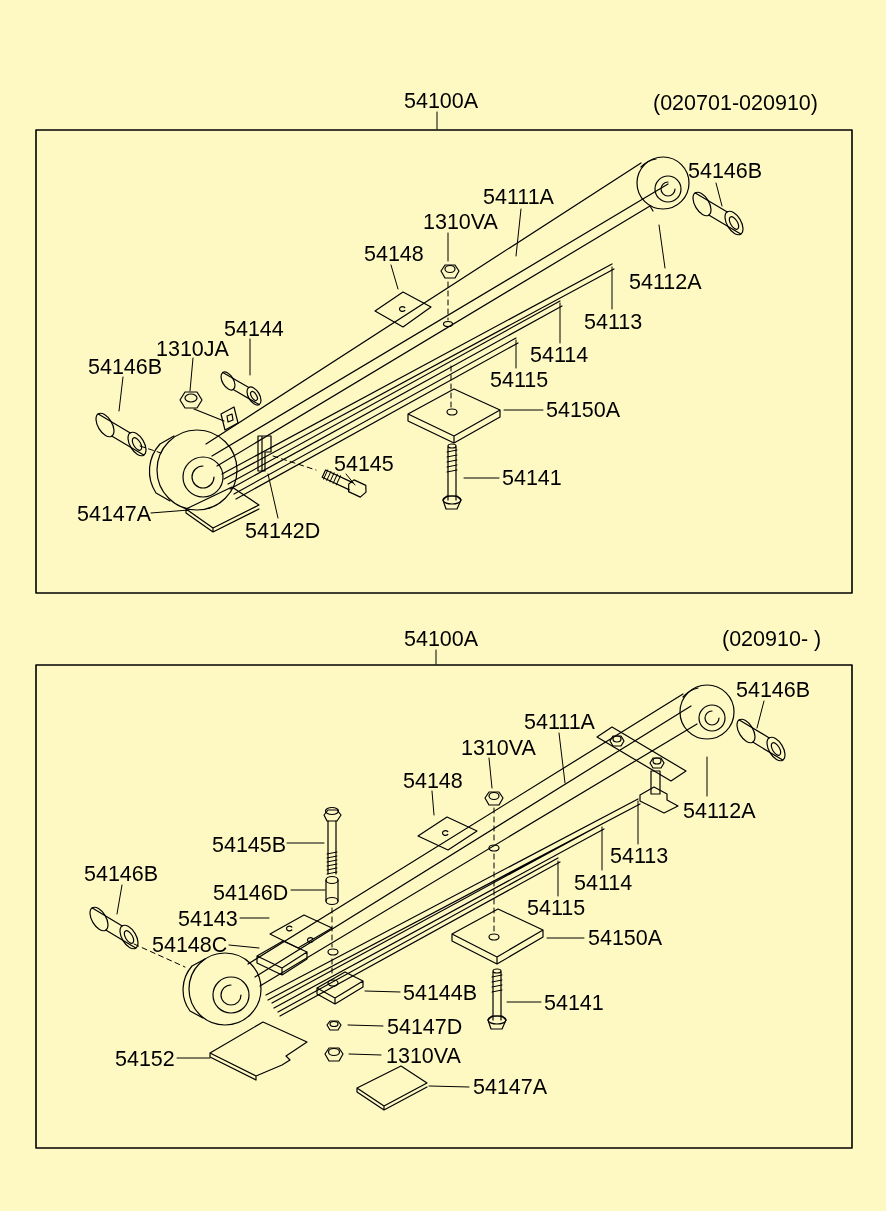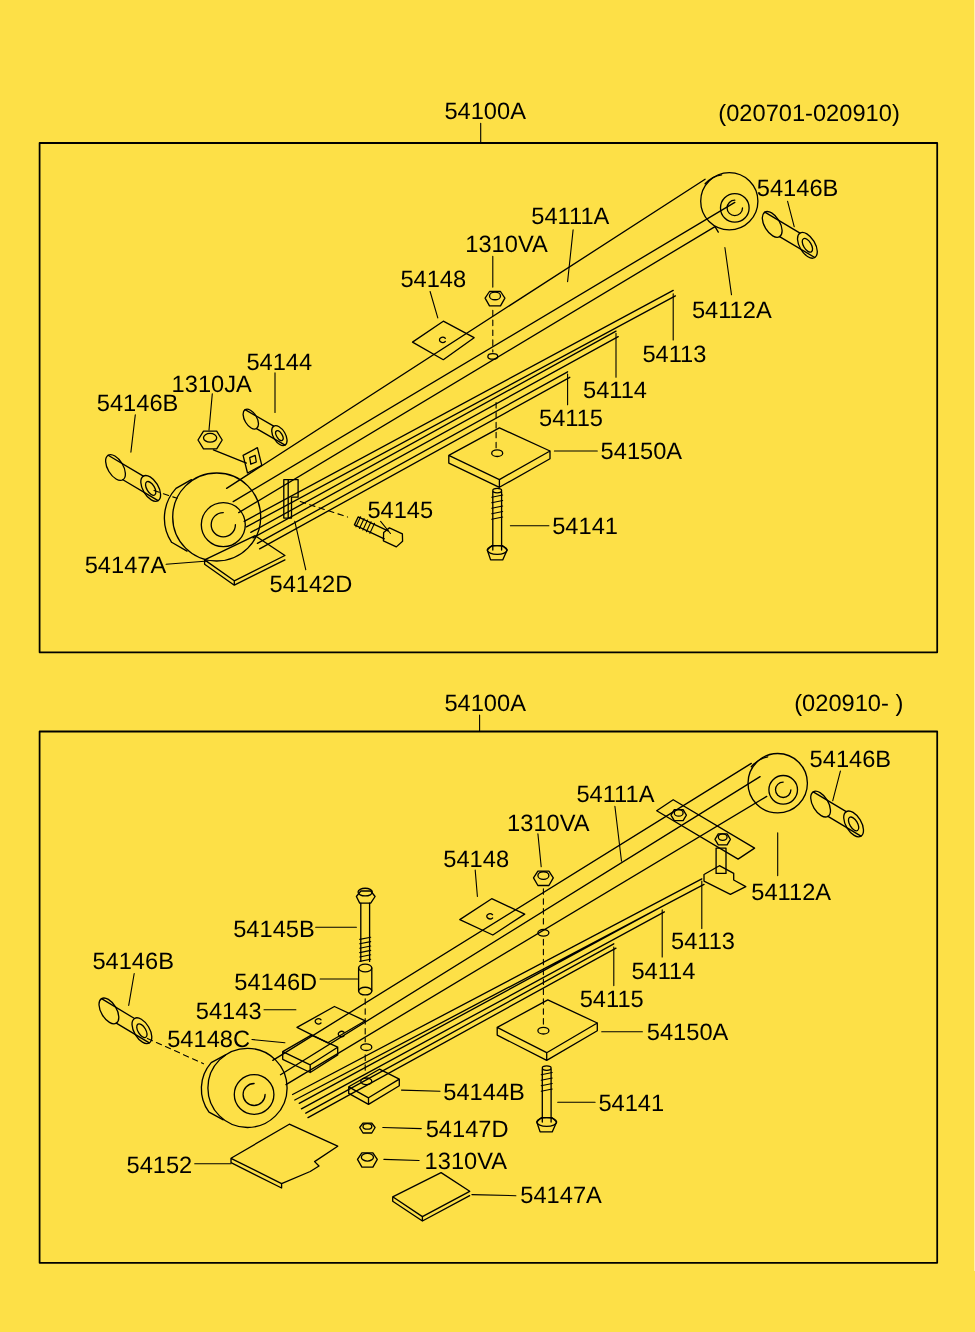--- a/index.html
+++ b/index.html
@@ -1,16 +1,16 @@
 <!DOCTYPE html>
 <html><head>
 <meta charset="utf-8">
 <style>
   html,body{margin:0;padding:0;background:#ffffff;}
-  .stage{position:relative;width:886px;height:1211px;background:#fde047;overflow:hidden;}
+  .stage{position:relative;width:886px;height:1211px;background:#fef9c3;overflow:hidden;}
   svg{display:block;}
   .art{fill:none;stroke:#000;stroke-width:1.2;stroke-linejoin:round;stroke-linecap:round;}
   .art .thin{stroke-width:1;}
   .box{stroke-width:1.6;}
   .dash{stroke-dasharray:5 4;}
   .lbl text{font-family:"Liberation Sans",sans-serif;font-size:21.5px;fill:#000;stroke:none;}
   .hdr{font-family:"Liberation Sans",sans-serif;font-size:21.5px;fill:#000;stroke:none;}
 </style>
 </head>
 <body>

